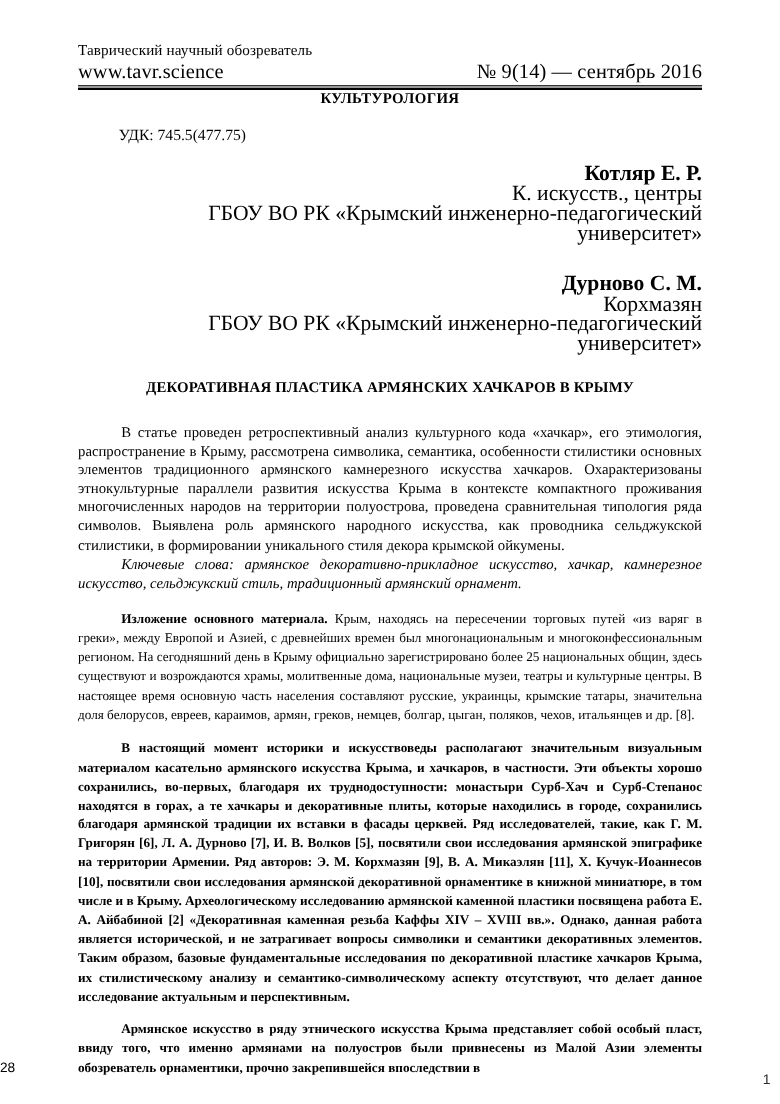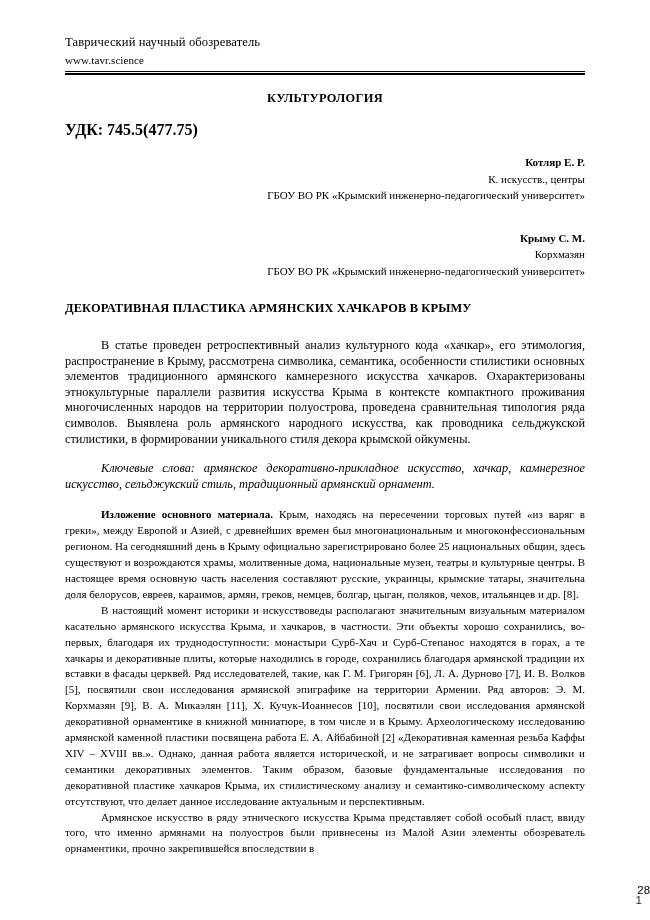--- a/index.html
+++ b/index.html
@@ -36,21 +36,21 @@
   
   .masthead-line1 {
     font-size: 12.6px;
     line-height: 18px;
     letter-spacing: 0.1px;
   }
   .masthead-row {
     display: flex;
     justify-content: space-between;
     align-items: baseline;
-    font-size: 11px;
+    font-size: 17px;
     line-height: 18px;
     letter-spacing: 0.1px;
   }
   .masthead-row .site {
     white-space: nowrap;
   }
   .masthead-row .issue {
     white-space: nowrap;
   }
   .rule-thin {
@@ -61,91 +61,93 @@
     border-top: 2px solid #000;
     margin-top: 1px;
   }
 
   
   .section-title {
     text-align: center;
     font-weight: bold;
     font-size: 12.4px;
     letter-spacing: 0.3px;
-    margin-top: 16px;
   }
 
   
   .udk {
-    font-weight: bold;
-    font-size: 16px;
+    font-weight: normal;
+    font-size: 13px;
     margin-top: 15px;
+    margin-left: 34px;
   }
 
   
   .author-block {
     text-align: right;
-    font-size: 11px;
+    font-size: 18px;
     line-height: 16.5px;
   }
   .author-block.first { margin-top: 15px; }
   .author-block.second { margin-top: 26px; }
   .author-name {
     font-weight: bold;
   }
   .author-role { }
   .author-affil { }
 
   
   .article-title {
+    text-align: center;
     font-weight: bold;
     font-size: 12.4px;
     letter-spacing: 0.15px;
     margin-top: 22px;
   }
 
   
   .abstract {
     font-size: 12.3px;
     line-height: 15.6px;
     text-align: justify;
     text-indent: 36px;
     margin-top: 22px;
   }
   .keywords {
     font-style: italic;
     font-size: 12.3px;
     line-height: 15.6px;
     text-align: justify;
     text-indent: 36px;
-    margin-top: 14px;
+    margin-top: 1px;
   }
 
   
   .body-par {
     font-size: 11px;
     line-height: 15.9px;
     text-align: justify;
     text-indent: 36px;
     margin-top: 15px;
   }
   .body-par + .body-par {
-    margin-top: 0;
+    margin-top: 12px;
+    font-weight: bold;
   }
   .lead {
     font-weight: bold;
   }
 
   
   .page-number {
     position: absolute;
     left: 0;
     right: 0;
     top: 884px;
-    text-align: right;
+    text-align: left;
     font-size: 11.4px;
     font-family: "Liberation Sans", "DejaVu Sans", sans-serif;
   }
   .corner-mark {
     position: absolute;
     right: 8px;
     top: 893px;
     font-size: 11.6px;
     font-family: "Liberation Sans", "DejaVu Sans", sans-serif;
     color: #2a2a2a;
@@ -155,37 +157,38 @@
 <body>
 
 <div class="page">
 
   <div class="content">
 
     <div>
       <div class="masthead-line1">Таврический научный обозреватель</div>
       <div class="masthead-row">
         <span class="site">www.tavr.science</span>
+        <span class="issue">№ 9(14) — сентябрь 2016</span>
       </div>
       <div class="rule-thin"></div>
       <div class="rule-thick"></div>
     </div>
 
     <div class="section-title">КУЛЬТУРОЛОГИЯ</div>
 
     <div class="udk">УДК: 745.5(477.75)</div>
 
     <div class="author-block first">
       <div class="author-name">Котляр Е. Р.</div>
       <div class="author-role">К. искусств., центры</div>
       <div class="author-affil">ГБОУ ВО РК «Крымский инженерно-педагогический университет»</div>
     </div>
 
     <div class="author-block second">
-      <div class="author-name">Крыму С. М.</div>
+      <div class="author-name">Дурново С. М.</div>
       <div class="author-role">Корхмазян</div>
       <div class="author-affil">ГБОУ ВО РК «Крымский инженерно-педагогический университет»</div>
     </div>
 
     <div class="article-title">ДЕКОРАТИВНАЯ ПЛАСТИКА АРМЯНСКИХ ХАЧКАРОВ В КРЫМУ</div>
 
     <div class="abstract">В статье проведен ретроспективный анализ культурного кода «хачкар», его этимология, распространение в Крыму, рассмотрена символика, семантика, особенности стилистики основных элементов традиционного армянского камнерезного искусства хачкаров. Охарактеризованы этнокультурные параллели развития искусства Крыма в контексте компактного проживания многочисленных народов на территории полуострова, проведена сравнительная типология ряда символов. Выявлена роль армянского народного искусства, как проводника сельджукской стилистики, в формировании уникального стиля декора крымской ойкумены.</div>
 
     <div class="keywords">Ключевые слова: армянское декоративно-прикладное искусство, хачкар, камнерезное искусство, сельджукский стиль, традиционный армянский орнамент.</div>
 

